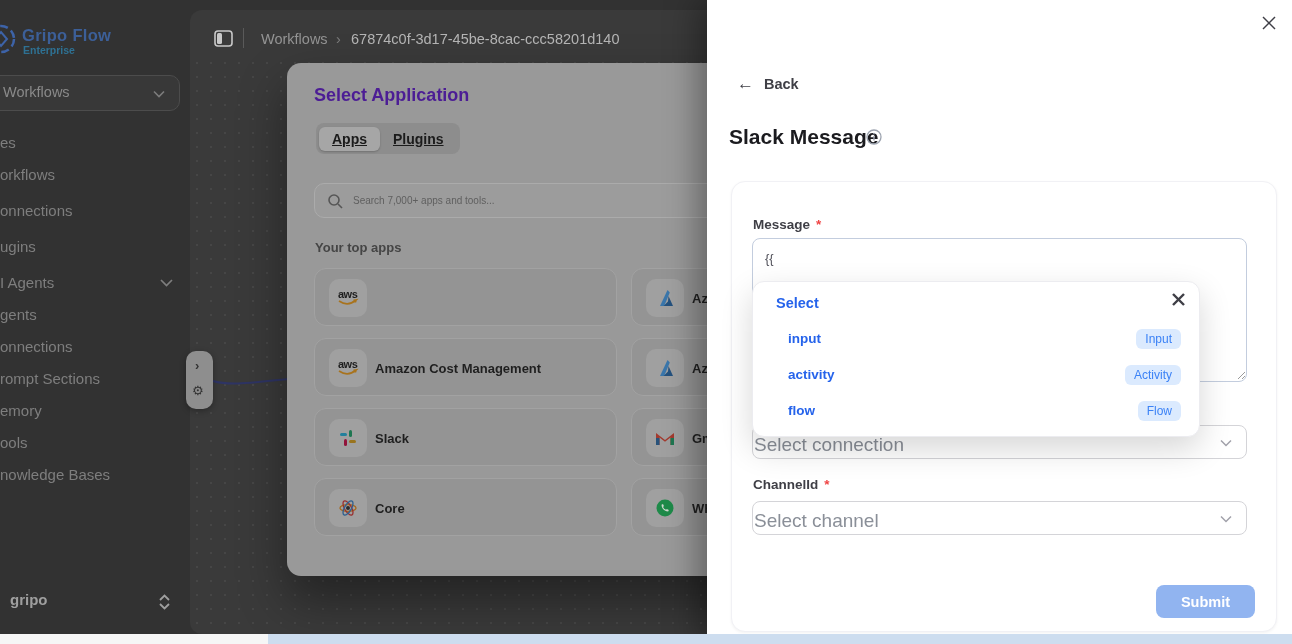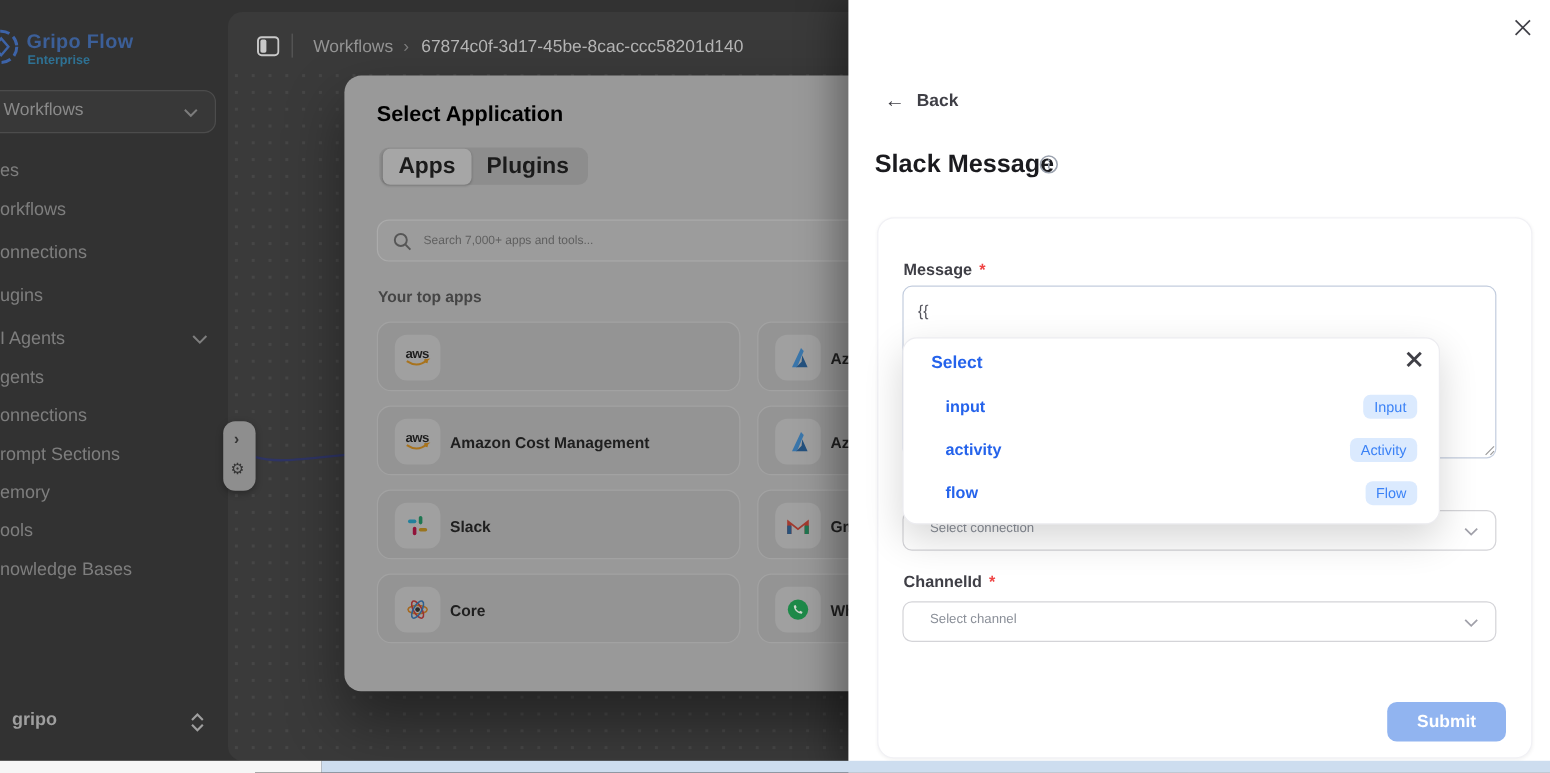--- a/index.html
+++ b/index.html
@@ -40,24 +40,24 @@
   
   #mini-pill { position:absolute; left:186px; top:351px; width:27px; height:58px; background:#8e8e8e;
     border-radius:10px; box-shadow:0 2px 6px rgba(0,0,0,.3); z-index:2; }
   #mini-pill .p1 { position:absolute; left:9px; top:7px; color:#333; font-size:13px; font-weight:700; cursor:pointer; }
   #mini-pill .p2 { position:absolute; left:6px; top:32px; color:#333; font-size:13px; cursor:pointer; }
   #edge-curve { position:absolute; left:205px; top:362px; z-index:1; }
 
   
   #modal { position:absolute; left:287px; top:63px; width:700px; height:513px; background:#999999;
     border-radius:14px; box-shadow:0 24px 48px rgba(0,0,0,.4); z-index:3; }
-  #modal h1 { position:absolute; left:27px; top:22px; font-size:18px; font-weight:700; color:#000000; }
+  #modal h1 { position:absolute; left:27px; top:22px; font-size:18px; font-weight:700; color:#4c1d95; }
   #tabs { position:absolute; left:29px; top:60px; height:31px; background:#8d8d8d; border-radius:8px;
     display:flex; align-items:center; padding:3px; }
-  .tab { font-size:19px; font-weight:600; color:#1b1b1b; padding:4px 13px; border-radius:6px; cursor:pointer; }
+  .tab { font-size:14px; font-weight:600; color:#1b1b1b; padding:4px 13px; border-radius:6px; cursor:pointer;text-decoration:underline; }
   .tab.active { background:#a6a6a6; box-shadow:0 1px 2px rgba(0,0,0,.2); }
   #search-box { position:absolute; left:27px; top:120px; width:560px; height:35px; background:#9c9c9c;
     border:1px solid #ababab; border-radius:10px; }
   #search-box svg { position:absolute; left:12px; top:9px; }
   #search-box input { position:absolute; left:38px; top:0; width:500px; height:33px; background:transparent;
     border:none; outline:none; font-size:10px; color:#3c3c3c; font-family:inherit; }
   #search-box input::placeholder { color:#5f5f5f; opacity:1; }
   #top-apps-lbl { position:absolute; left:28px; top:177px; font-size:13px; font-weight:700; color:#454545; }
   .app-card { position:absolute; width:303px; height:58px; background:#949494; border:1px solid #a2a2a2;
     border-radius:12px; cursor:pointer; }
@@ -90,21 +90,21 @@
     border:1px solid #ececf0; border-radius:12px; box-shadow:0 12px 32px rgba(0,0,0,.16); z-index:7; }
   #picker .hd { position:absolute; left:23px; top:13px; font-size:14.5px; font-weight:700; color:#2563eb; }
   #picker .x { position:absolute; left:418px; top:10px; color:#3f3f46; cursor:pointer; }
   .pick-row { position:absolute; left:0; width:448px; height:28px; cursor:pointer; }
   .pick-row .lbl { position:absolute; left:35px; top:5px; font-size:13.5px; font-weight:700; color:#2563eb; }
   .pick-row .badge { position:absolute; right:20px; top:3px; background:#dbeafe; color:#3b82f6;
     font-size:12px; border-radius:6px; padding:3px 9px; }
   
   .sel { position:absolute; left:752px; width:495px; height:34px; border:1px solid #d4d4d8; border-radius:8px;
     background:#fff; cursor:pointer; z-index:5; }
-  .sel .ph { position:absolute; left:22px; top:8px; font-size:11px; color:#8a8f98; }
+  .sel .ph { position:absolute; left:1px; top:8px; font-size:19px; color:#8a8f98; }
   .sel .chev { position:absolute; right:14px; top:13px; color:#a1a1aa; }
   #submit-btn { position:absolute; left:1156px; top:585px; width:99px; height:33px; background:#91b4f0;
     border:none; border-radius:8px; color:#fff; font-size:14.5px; font-weight:600; cursor:pointer;
     font-family:inherit; z-index:6; }
 
   
   #strip-l { position:absolute; left:0; top:634px; width:268px; height:10px; background:#f6f6f6; z-index:8; }
   #strip-r { position:absolute; left:268px; top:634px; width:1024px; height:10px; background:#cdddef; z-index:8; }
 </style>
 </head>

